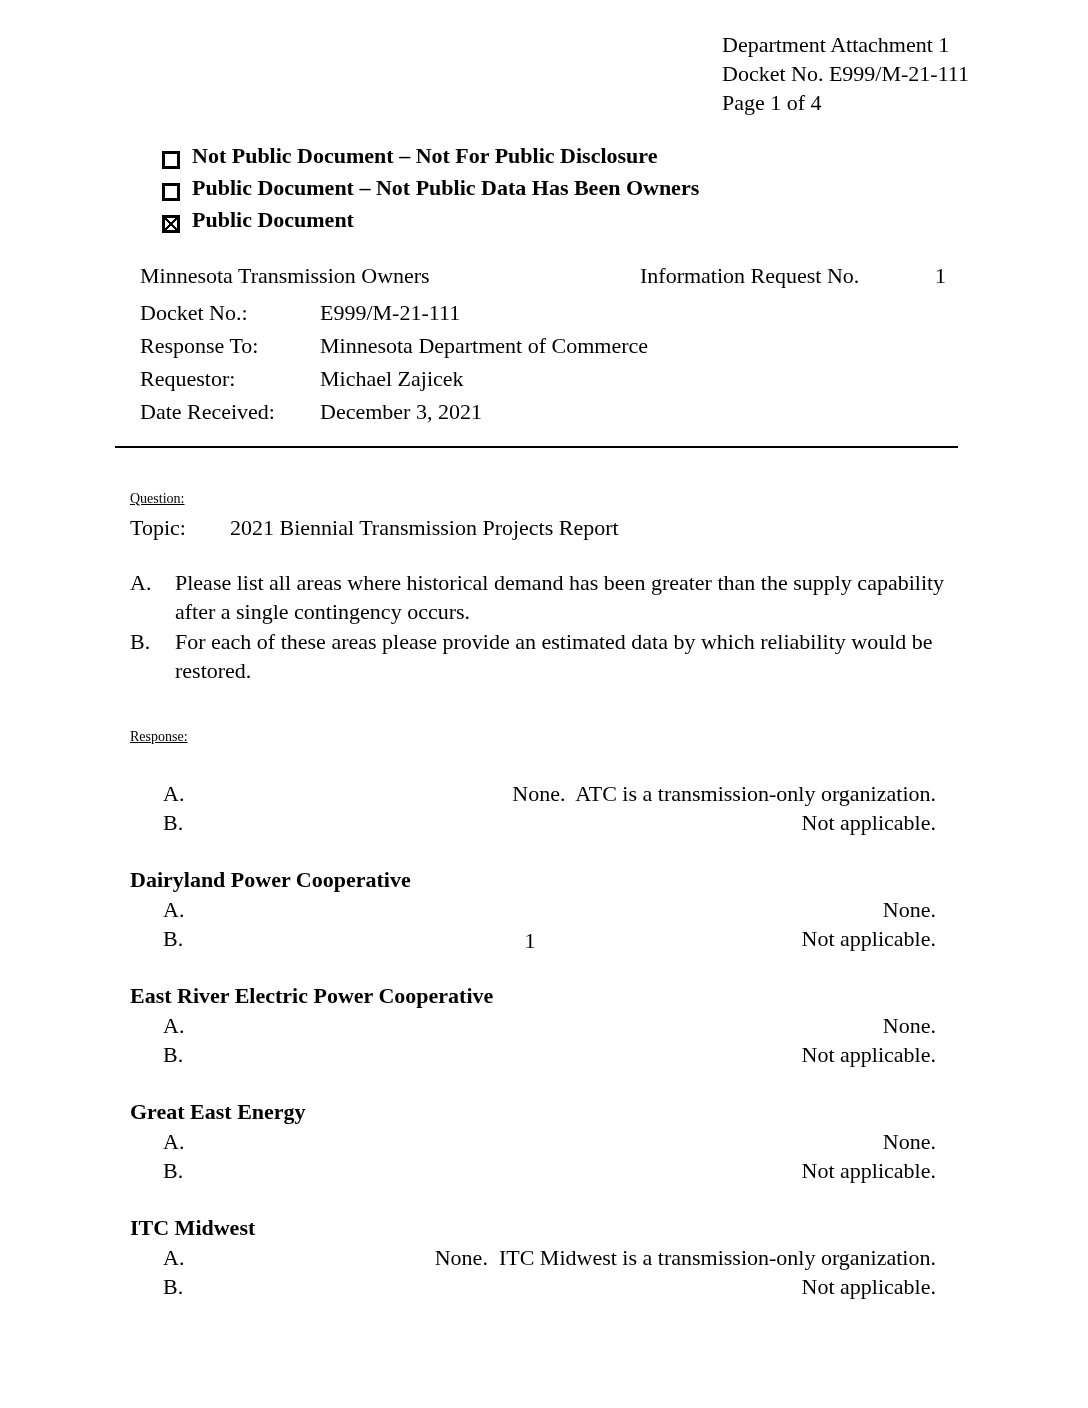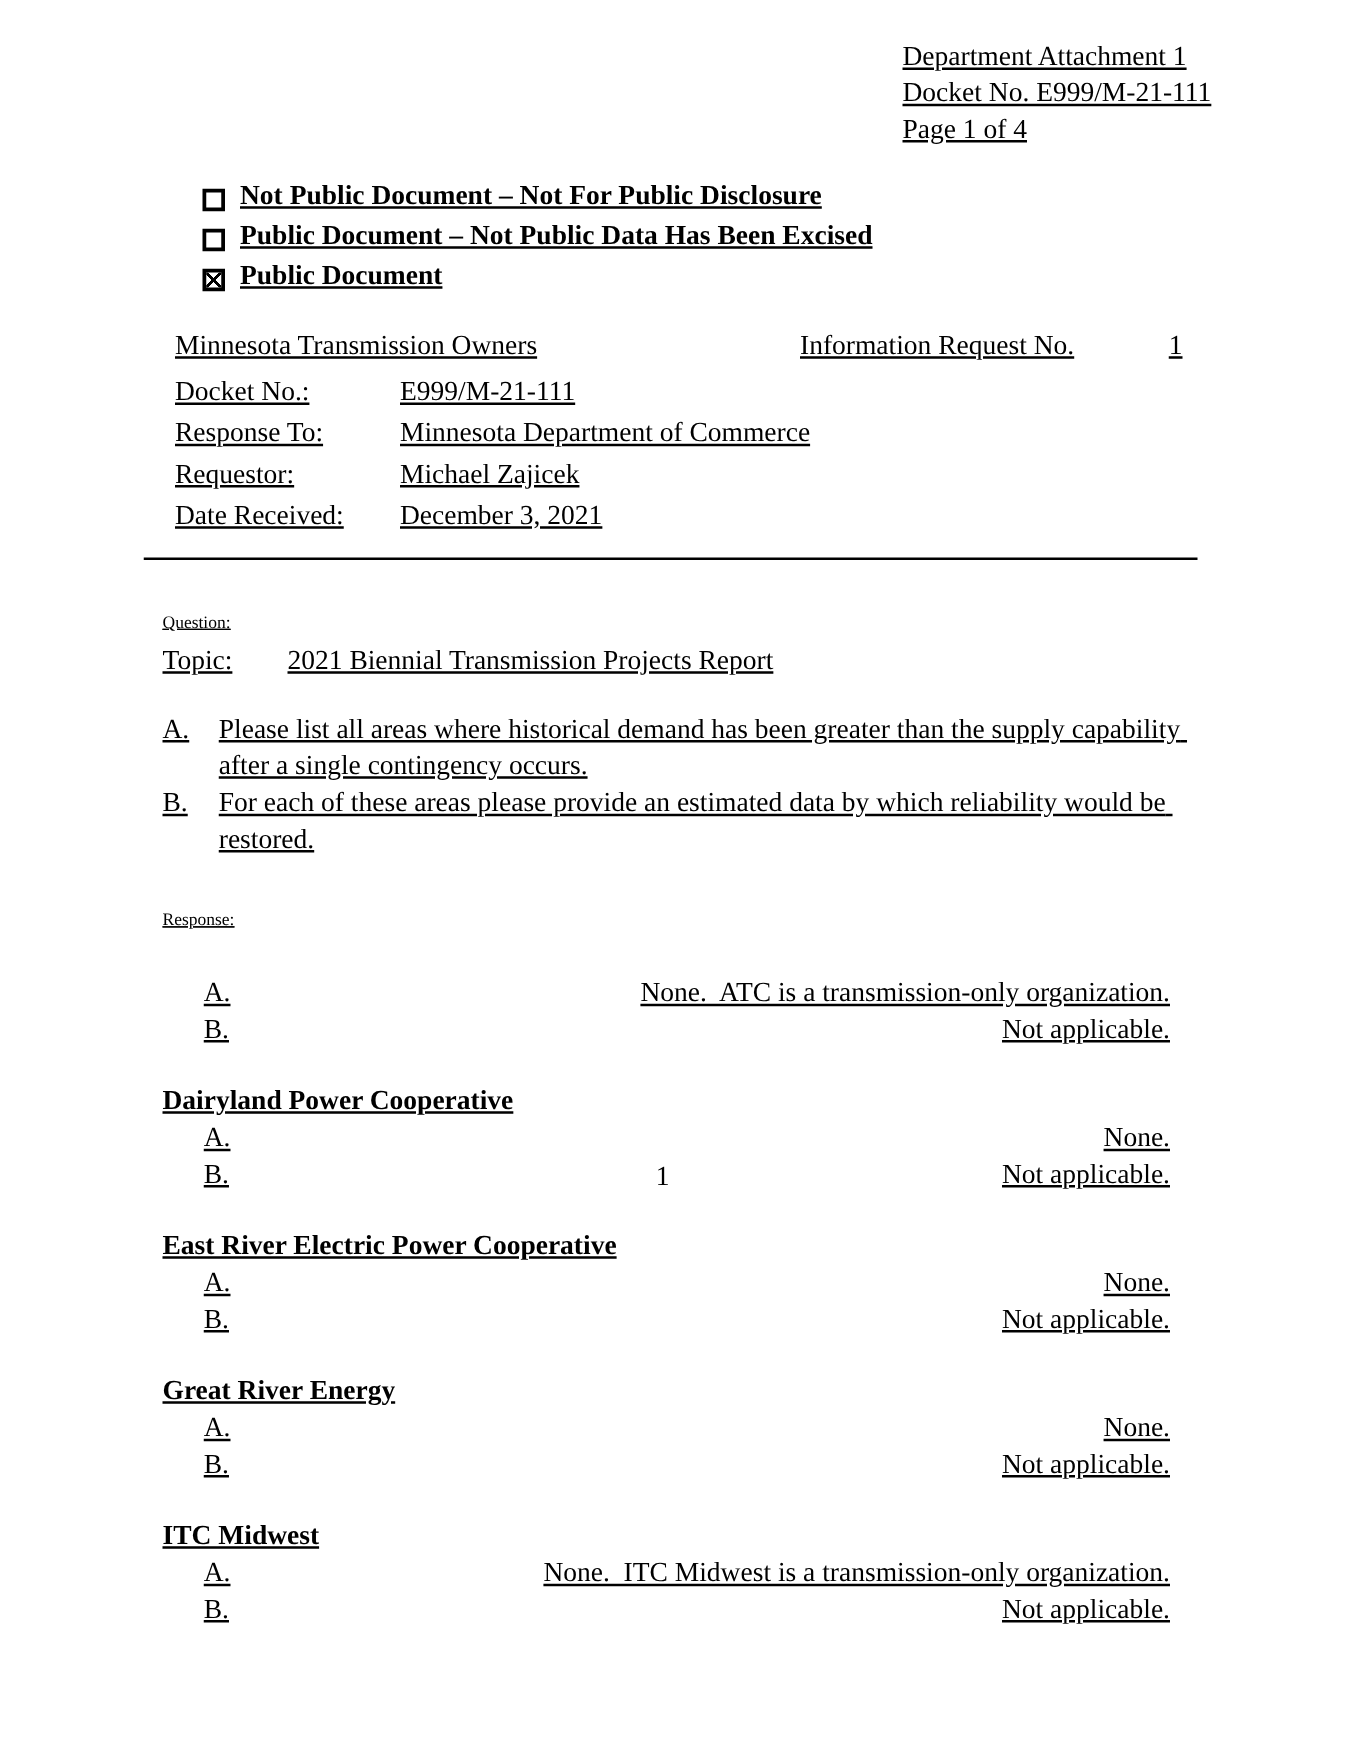--- a/index.html
+++ b/index.html
@@ -10,21 +10,20 @@
     font-family: "Liberation Serif", "DejaVu Serif", serif;
     color: #000000;
     position: relative;
     overflow: hidden;
   }
   .page {
     width: 1088px;
     height: 1016px;
     padding: 30px 130px 0 130px;
     position: relative;
-    text-decoration: underline;
   }
   
   .doc-header {
     margin-left: 592px;
     font-size: 22px;
     line-height: 29px;
     white-space: nowrap;
   }
   
   .checks {
@@ -115,21 +114,21 @@
     <div>Page 1 of 4</div>
   </div>
 
   <div class="checks">
     <div class="check-row">
       <span class="checkbox"></span>
       <span class="check-label">Not Public Document – Not For Public Disclosure</span>
     </div>
     <div class="check-row">
       <span class="checkbox"></span>
-      <span class="check-label">Public Document – Not Public Data Has Been Excised</span>
+      <span class="check-label">Public Document – Not Public Data Has Been Owners</span>
     </div>
     <div class="check-row">
       <span class="checkbox checked"></span>
       <span class="check-label">Public Document</span>
     </div>
   </div>
 
   <div class="info">
     <div class="info-row1">
       <span class="org">Minnesota Transmission Owners</span>
@@ -200,21 +199,21 @@
         <span class="marker">A.</span>
         <span class="resp-text">None.</span>
       </div>
       <div class="resp-item">
         <span class="marker">B.</span>
         <span class="resp-text">Not applicable.</span>
       </div>
     </div>
 
     <div class="resp-section">
-      <div class="resp-name">Great River Energy</div>
+      <div class="resp-name">Great East Energy</div>
       <div class="resp-item">
         <span class="marker">A.</span>
         <span class="resp-text">None.</span>
       </div>
       <div class="resp-item">
         <span class="marker">B.</span>
         <span class="resp-text">Not applicable.</span>
       </div>
     </div>
 

